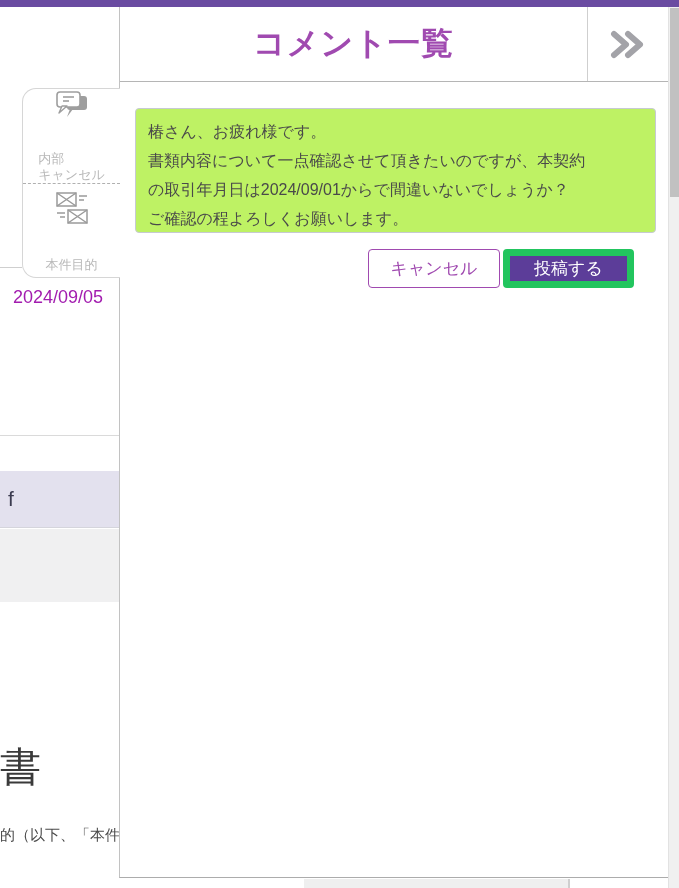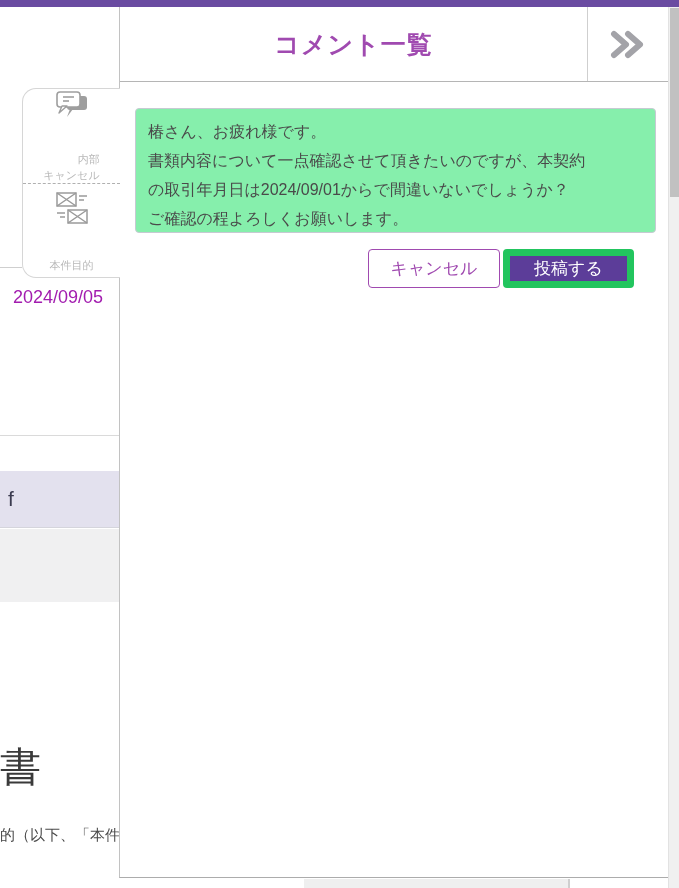--- a/index.html
+++ b/index.html
@@ -10,21 +10,21 @@
   }
   .topbar { position:absolute; left:0; top:0; width:679px; height:7px; background:#6a4ba1; }
 
   
   .side-tabs {
     position:absolute; left:22px; top:88px; width:98px; height:190px;
     background:#fff; border:1px solid #d6d6d6; border-right:none;
     border-radius:14px 0 0 14px; z-index:2;
   }
   .side-tab { height:94px; display:flex; flex-direction:column; align-items:center; justify-content:center; cursor:pointer; }
-  .side-tab .tab-label { font-size:11px; line-height:16px; color:#b9b9b9; text-align:right;margin-top:31px; }
+  .side-tab .tab-label { font-size:13px; line-height:16px; color:#b9b9b9; text-align:left;margin-top:31px; }
   .tab-divider { border-top:1px dashed #b0b0b0; height:0; }
   .left-stub-line { position:absolute; left:0; top:267px; width:22px; height:1px; background:#cfcfcf; }
   .underlay-date { position:absolute; left:13px; top:287px; font-size:18px; color:#a21caf; }
   .underlay-hline { position:absolute; left:0; top:435px; width:120px; height:1px; background:#dadada; }
   .band-lavender {
     position:absolute; left:0; top:471px; width:120px; height:57px;
     background:#e3e1ee; border-bottom:1px solid #d5d5dc;
     display:flex; align-items:center;
   }
   .band-lavender .file-frag { font-size:21px; color:#3c3c50; padding-left:8px; }
@@ -33,26 +33,26 @@
   .doc-frag { position:absolute; left:0; top:826px; width:119px; font-size:15px; color:#4a4a4a; white-space:nowrap; overflow:hidden; }
 
   
   .panel {
     position:absolute; left:119px; top:7px; width:549px; height:871px;
     background:#fff; border-left:1px solid #c2c2c2; border-bottom:1px solid #acacac;
     z-index:1;
   }
   .panel-header { display:flex; height:75px; border-bottom:1px solid #b5b5b5; }
   .panel-title-wrap { flex:1; display:flex; align-items:center; justify-content:center; border-right:1px solid #cfcfcf; }
-  .panel-title { font-size:25px; font-weight:bold; color:#a04ab0; letter-spacing:1px; }
+  .panel-title { font-size:32px; font-weight:bold; color:#a04ab0; letter-spacing:1px; }
   .collapse-btn { width:80px; display:flex; align-items:center; justify-content:center; cursor:pointer; background:#fff; border:none; }
 
   .comment-input {
     position:absolute; left:15px; top:101px; width:521px; height:125px;
-    border:1px solid #c6cad2; border-radius:4px; background:#86efac;
+    border:1px solid #c6cad2; border-radius:4px; background:#bef264;
     padding:8px 12px; font-family:inherit; font-size:16px; line-height:29px;
     color:#4a4a4a; resize:none; overflow:hidden; outline:none;
   }
   .btn-cancel {
     position:absolute; left:248px; top:242px; width:132px; height:39px;
     background:#fff; border:1.5px solid #a04ab0; border-radius:4px;
     color:#a04ab0; font-size:17px; font-family:inherit; cursor:pointer;
   }
   .btn-submit {
     position:absolute; left:383px; top:242px; width:131px; height:39px;

